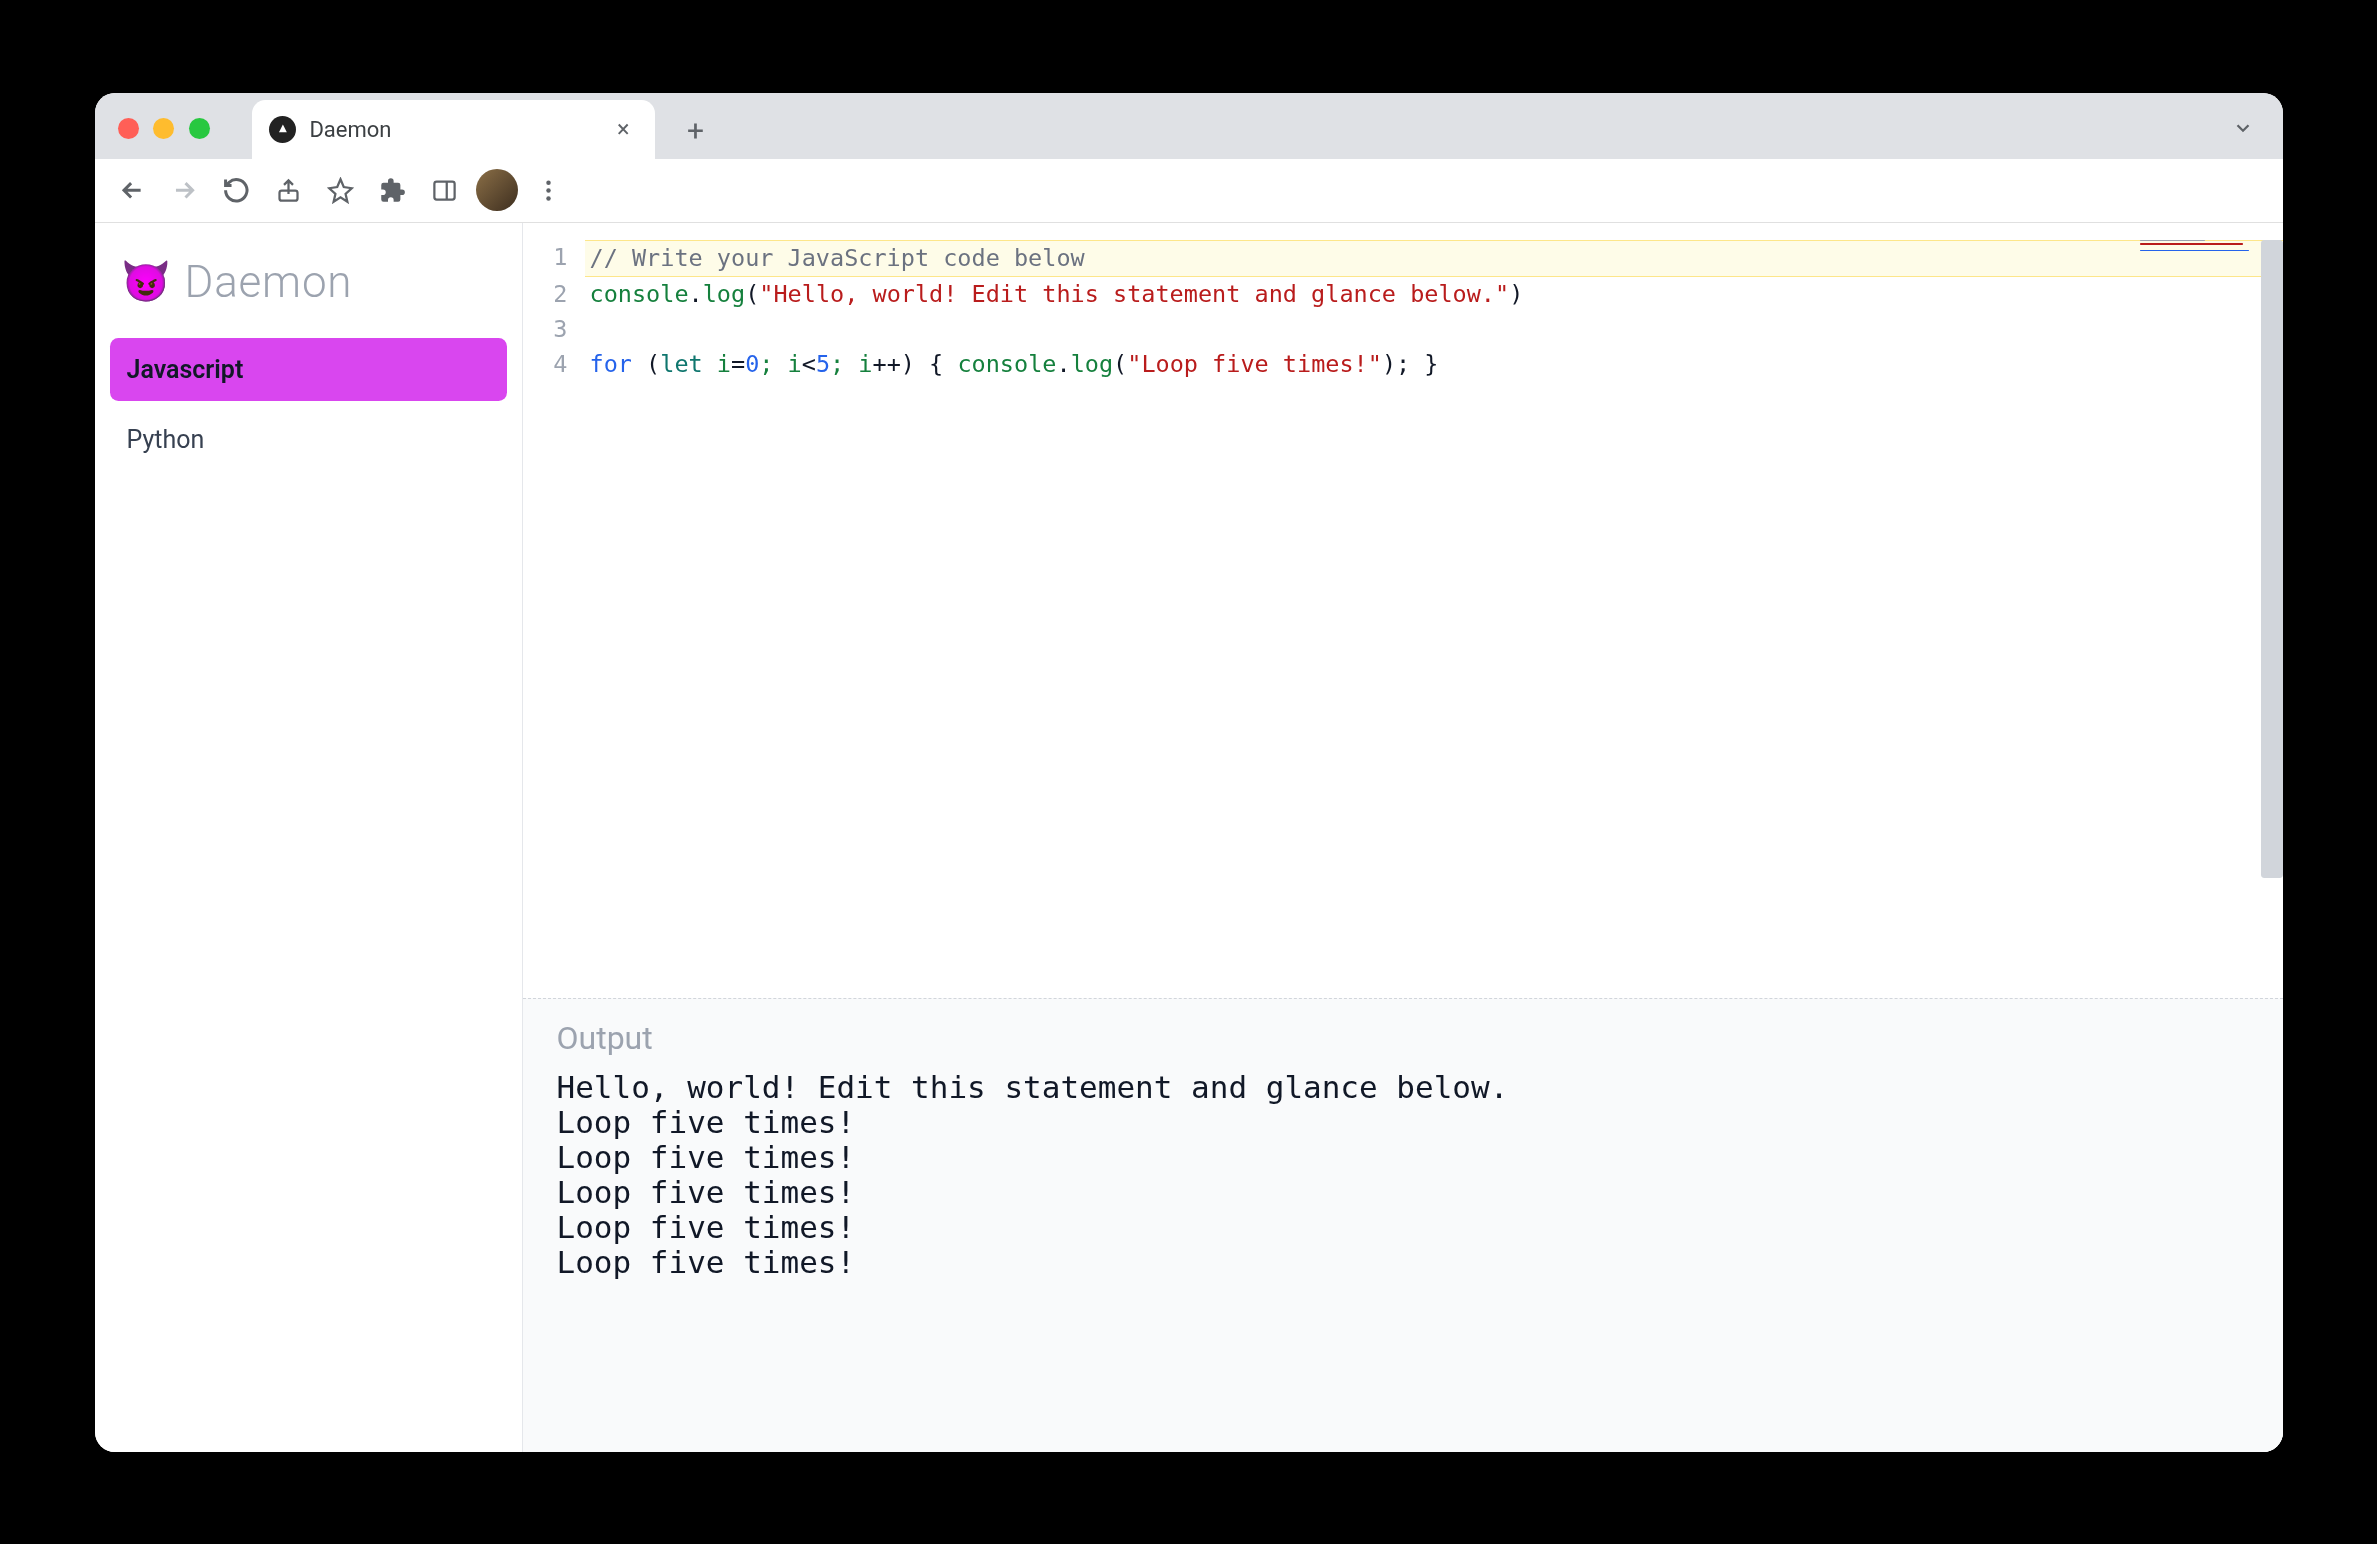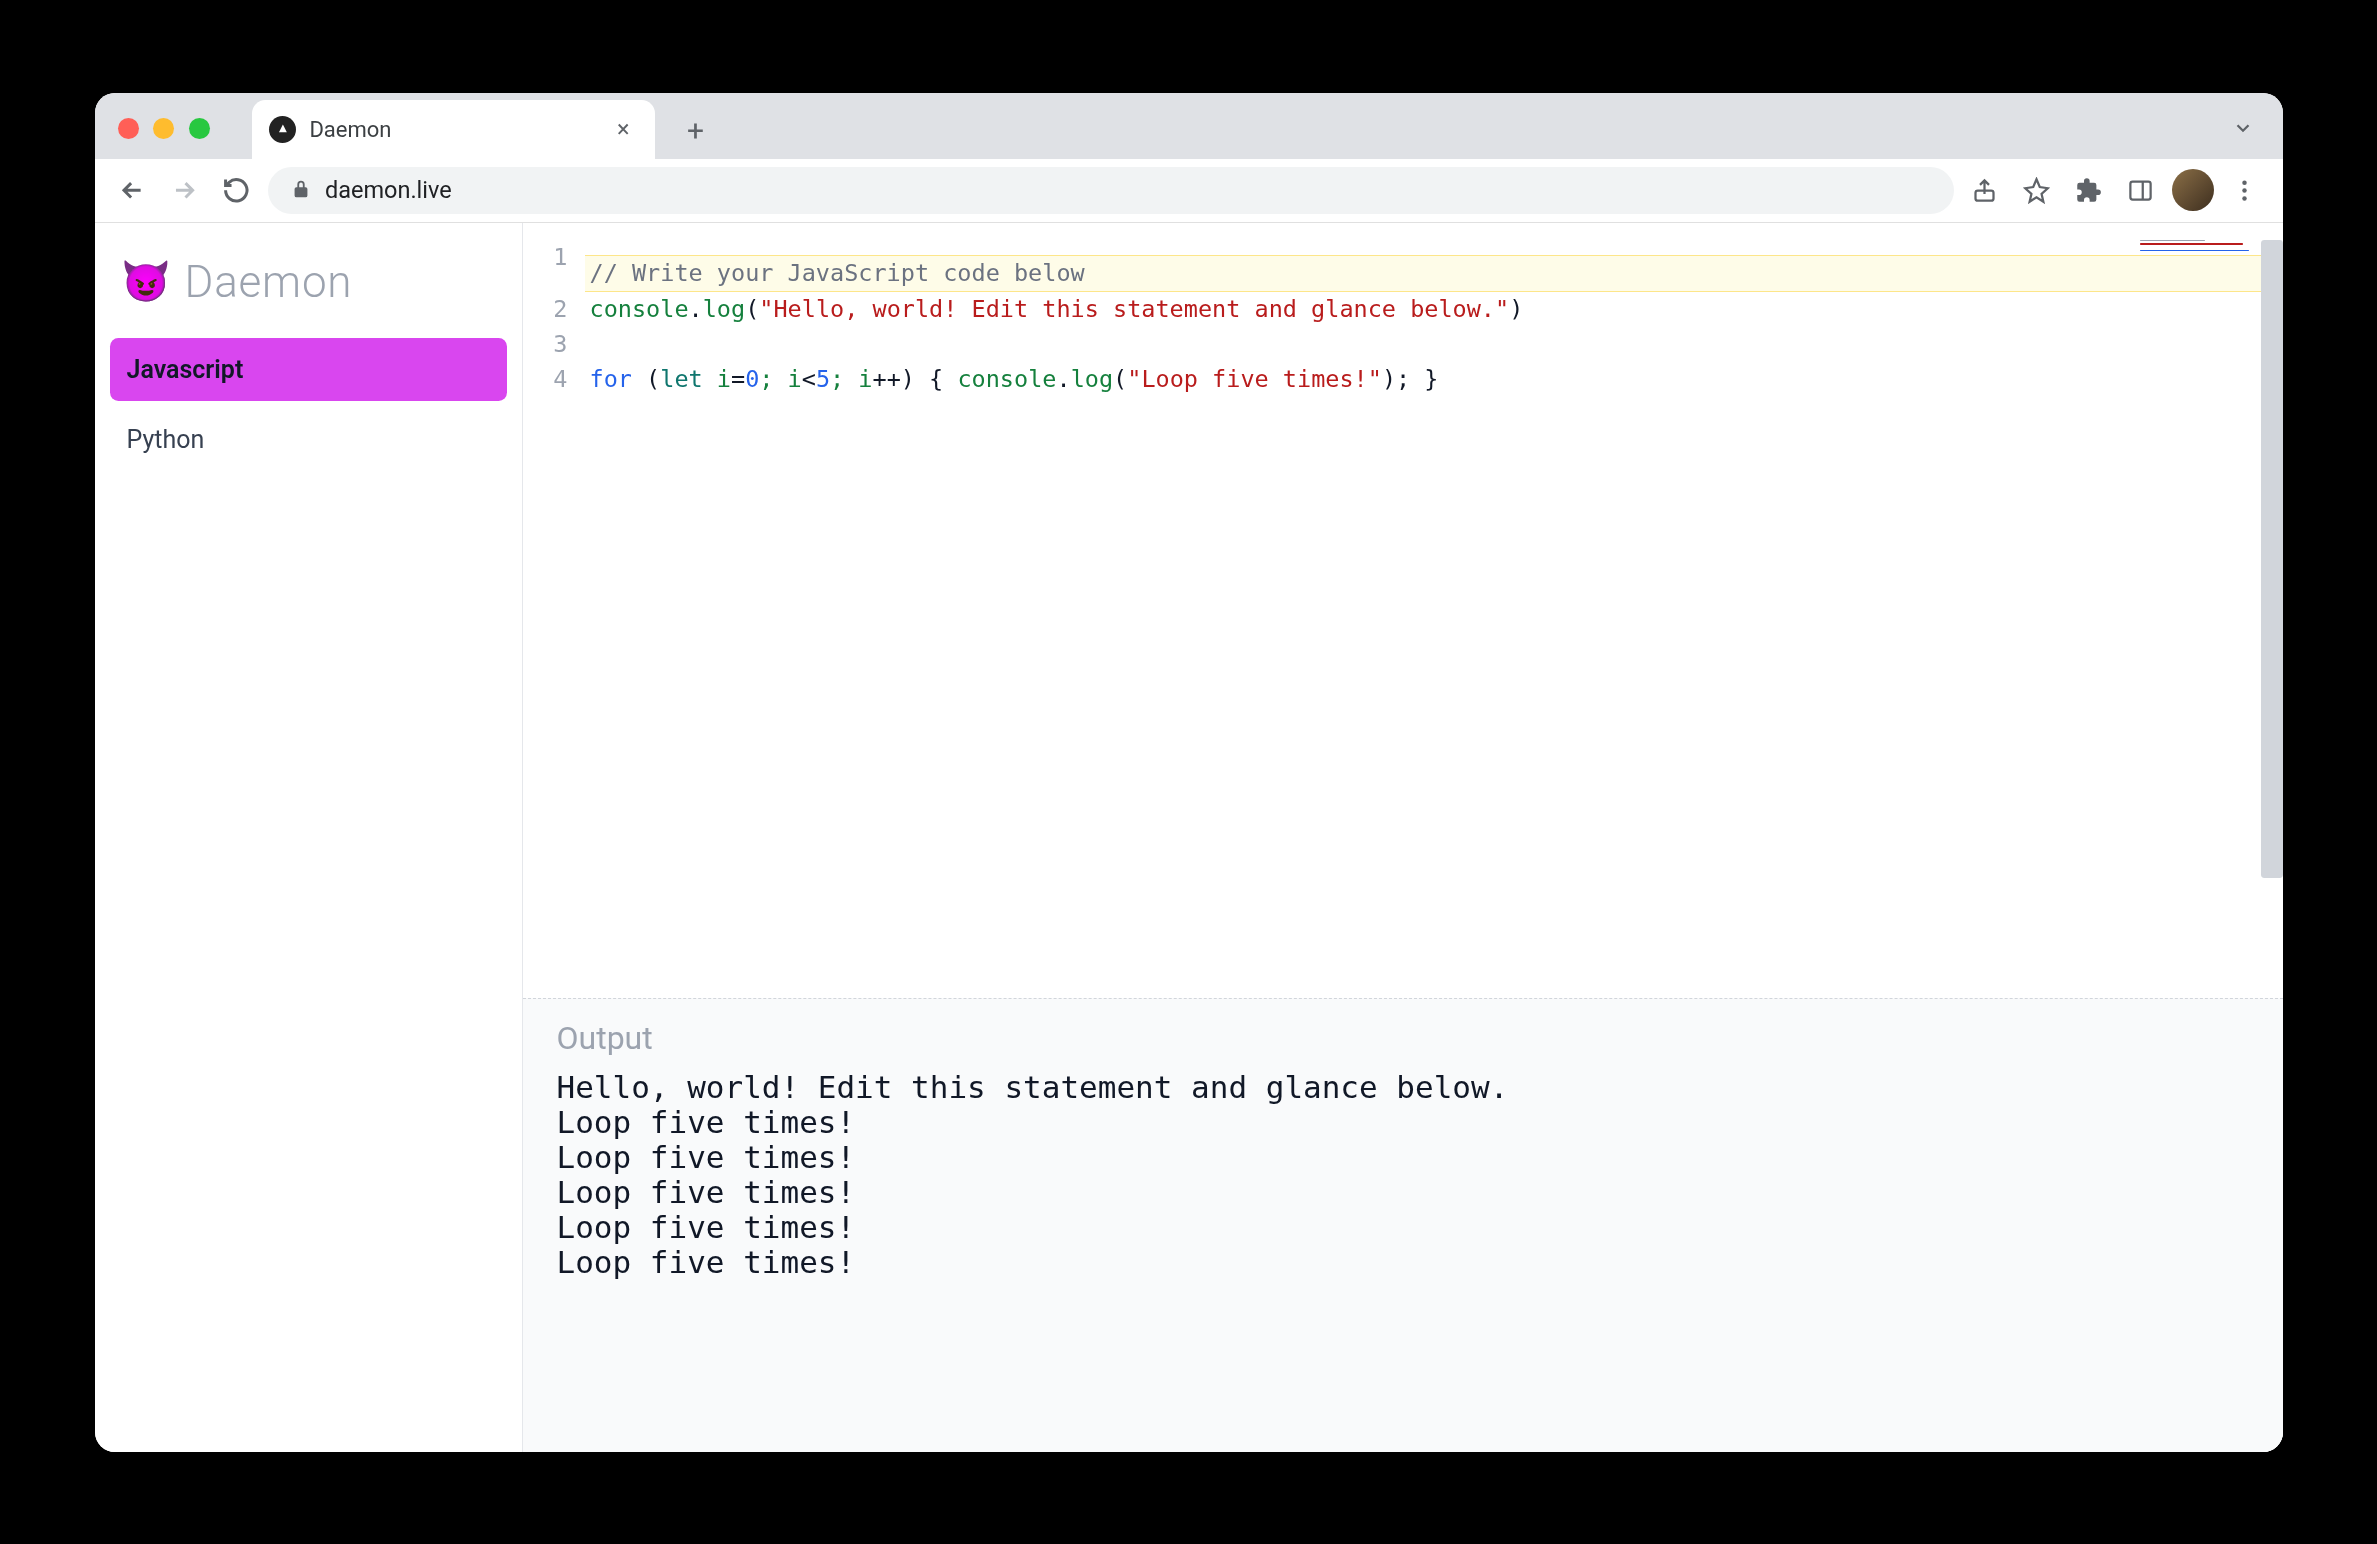--- a/index.html
+++ b/index.html
@@ -190,21 +190,20 @@
       user-select: none;
       flex-shrink: 0;
     }
     .line-content { flex: 1; }
     .code-line.hl .line-content {
       background: #fefce8;
       border-top: 0.8px solid #fde68a;
       border-bottom: 0.8px solid #fde68a;
       margin-left: -5px;
       padding-left: 5px;
-      margin-top: 15px;
     }
     .tok-comment { color: #6b7280; }
     .tok-id { color: #15803d; }
     .tok-string { color: #b91c1c; }
     .tok-keyword { color: #2563eb; }
     .tok-decl { color: #0f766e; }
     .tok-num { color: #2563eb; }
     .tok-punct { color: #111827; }
     .minimap {
       position: absolute;
@@ -286,28 +285,20 @@
     <div class="nav-btn disabled">
       <svg viewBox="0 0 24 24" fill="none" stroke="currentColor" stroke-width="2.5">
           <path d="M5 12h14M13 6l6 6-6 6"></path>
         </svg>
     </div>
     <div class="nav-btn">
       <svg viewBox="0 0 24 24" fill="none" stroke="currentColor" stroke-width="2.5">
           <path d="M3 12a9 9 0 1 0 3-6.7L3 8"></path>
           <path d="M3 3v5h5"></path>
         </svg>
-    </div>
-    <div class="url-bar">
-      <span class="lock-icon">
-        <svg viewBox="0 0 24 24" fill="#5f6368">
-            <path d="M17 10h-1V7a4 4 0 0 0-8 0v3H7a2 2 0 0 0-2 2v7a2 2 0 0 0 2 2h10a2 2 0 0 0 2-2v-7a2 2 0 0 0-2-2zm-7-3a2 2 0 1 1 4 0v3h-4V7z"></path>
-          </svg>
-      </span>
-      <span class="url-text">daemon.live</span>
     </div>
     <div class="addr-icon">
       <svg viewBox="0 0 24 24" fill="none" stroke="currentColor" stroke-width="2">
           <path d="M12 3v12M8 7l4-4 4 4"></path>
           <rect x="4" y="12" width="16" height="9" rx="2"></rect>
         </svg>
     </div>
     <div class="addr-icon">
       <svg viewBox="0 0 24 24" fill="none" stroke="currentColor" stroke-width="2">
           <path d="M12 2l2.9 6.9L22 10l-5.5 5 1.6 7L12 18l-6.1 4 1.6-7L2 10l7.1-1.1z"></path>

